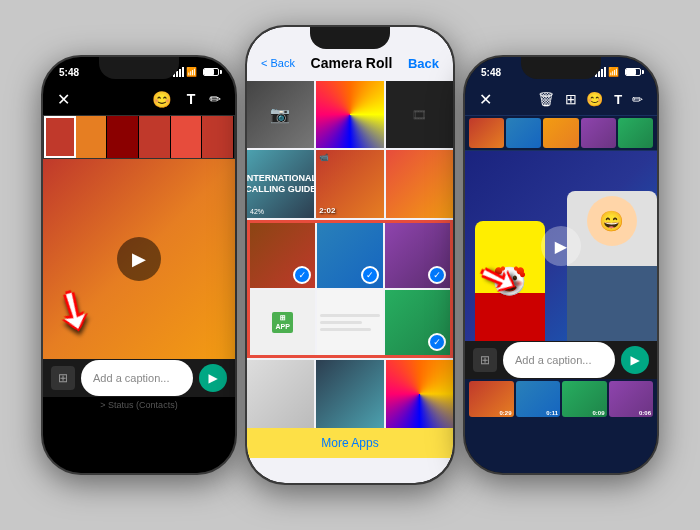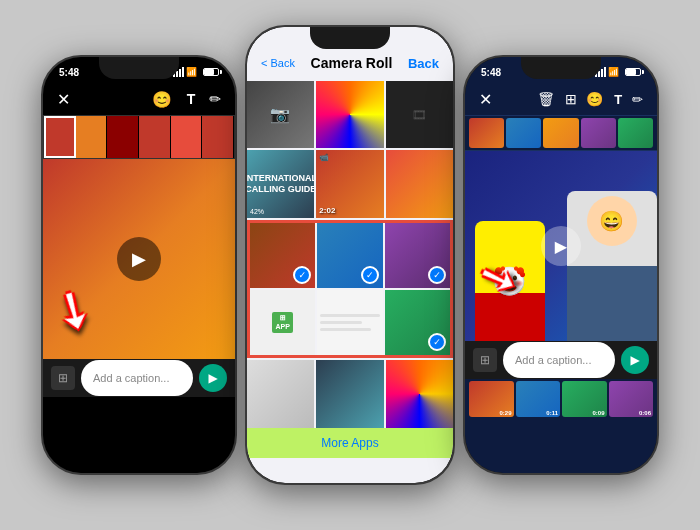--- a/index.html
+++ b/index.html
@@ -322,21 +322,21 @@
       font-size: 8px;
       font-weight: 600;
       text-shadow: 1px 1px 2px rgba(0,0,0,0.8);
     }
 
     .more-apps {
       text-align: center;
       color: #007aff;
       font-size: 12px;
       padding: 8px;
-      background: #bef264;
+      background: #fde047;
     }
 
     .items-selected {
       text-align: center;
       color: #555;
       font-size: 11px;
       padding: 6px;
       background: #f2f2f7;
     }
 
@@ -537,20 +537,21 @@
           <span class="big-arrow">➘</span>
         </div>
       </div>
 
       <div class="caption-bar">
         <div class="caption-icon">⊞</div>
         <div class="caption-input">Add a caption...</div>
         <div class="send-btn">▶</div>
       </div>
 
+      <div class="status-footer">&gt; Status (Contacts)</div>
     </div>
   </div>
 
   <div class="phone phone-center">
     <div class="notch"></div>
     <div class="screen">
 
       <div class="ios-nav">
         <span class="ios-nav-back">&lt; Back</span>
         <span class="ios-nav-title">Camera Roll</span>

